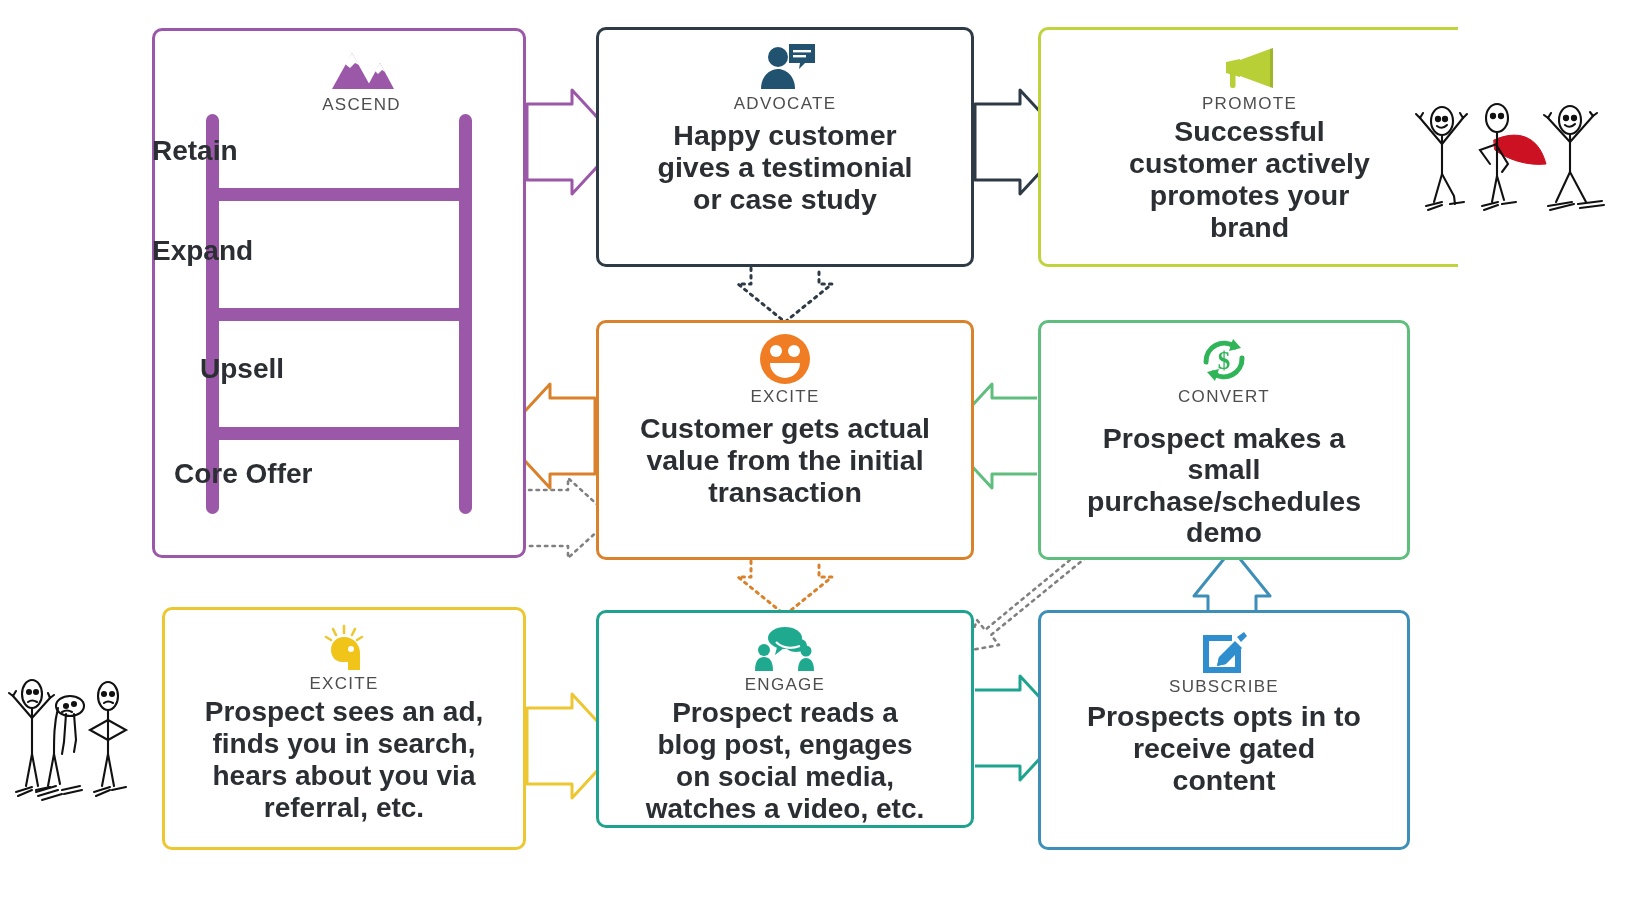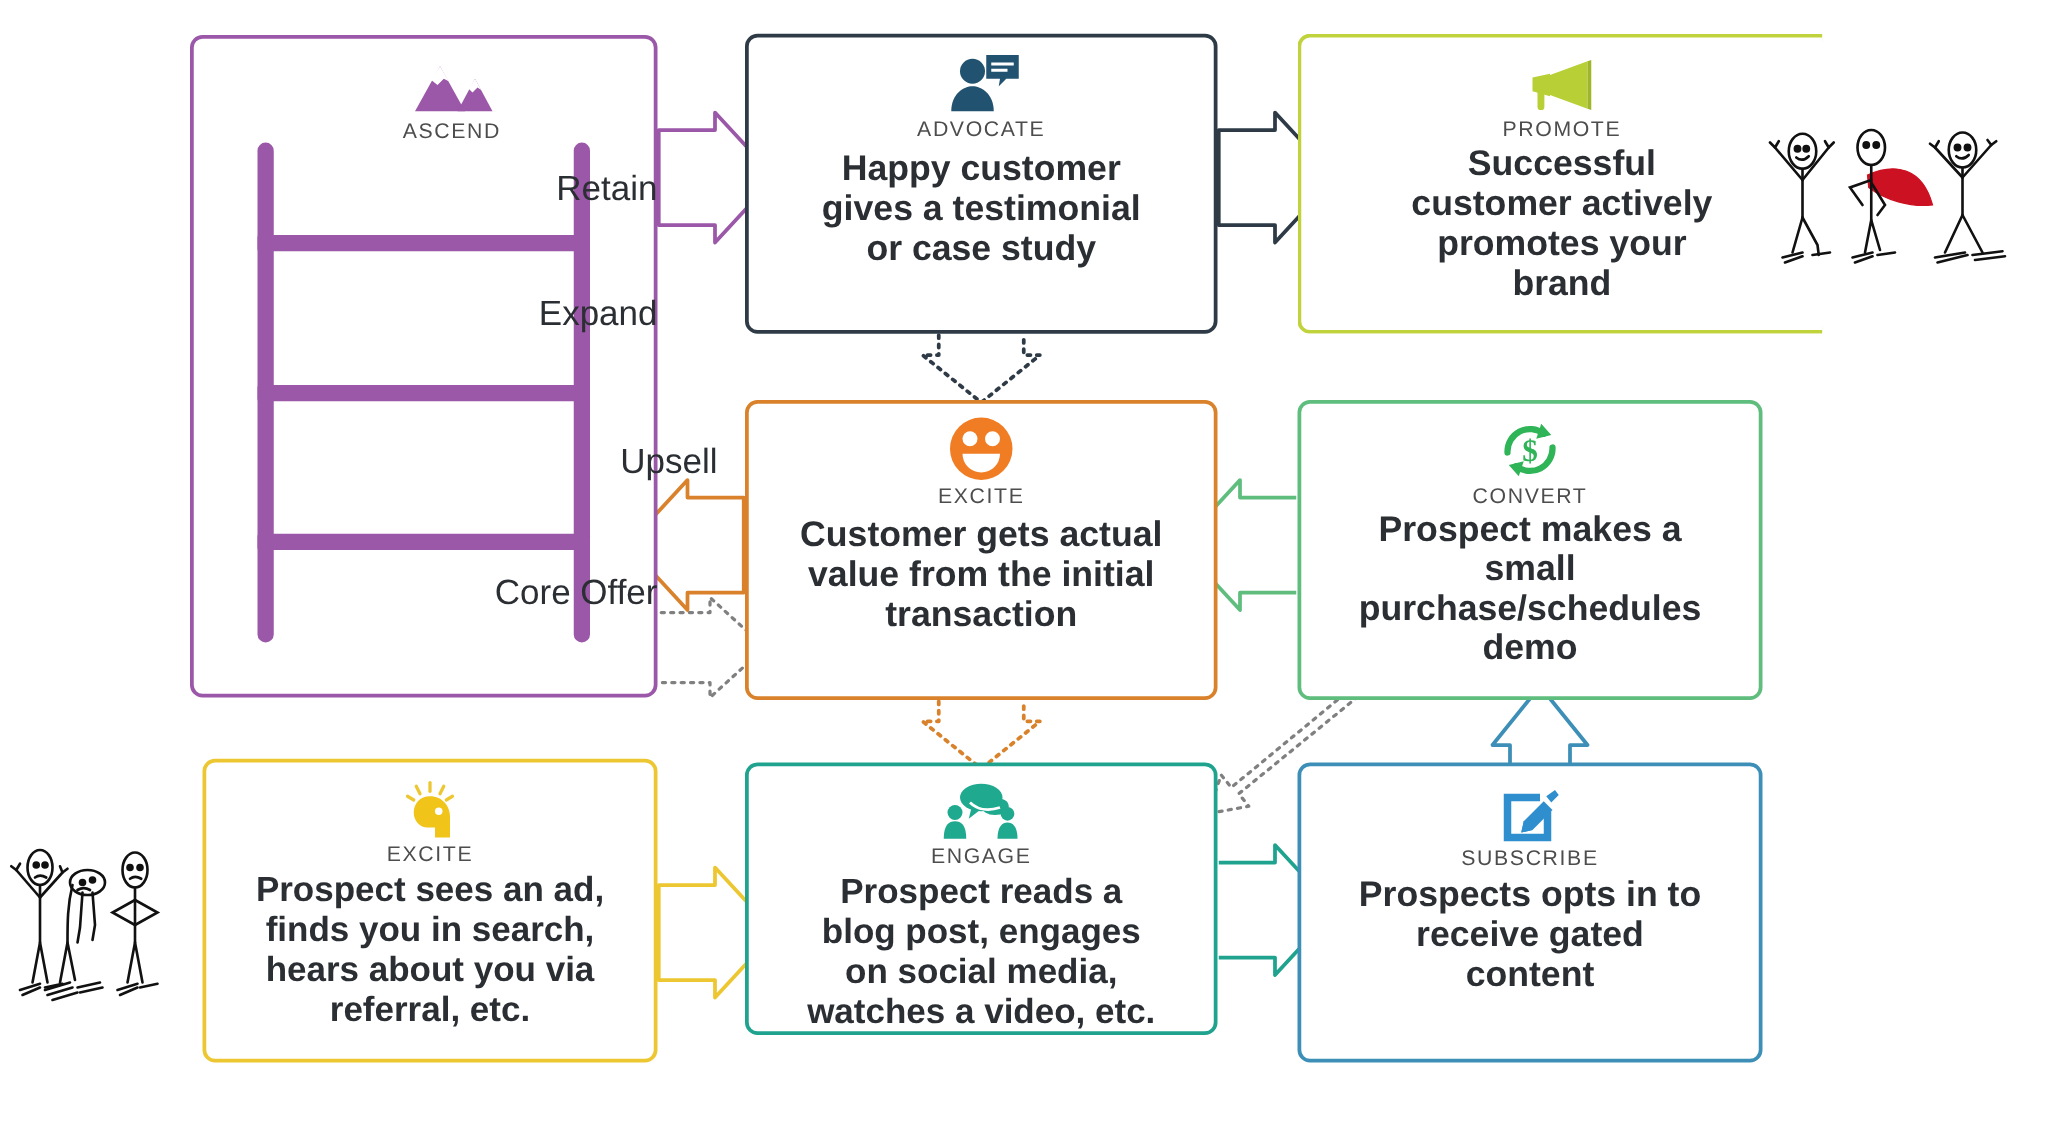--- a/index.html
+++ b/index.html
@@ -58,21 +58,21 @@
   #node-ascend   { left: 152px;  top: 28px;  width: 374px; height: 530px; border-color: #9b57a8; padding-left: 45px; }
   #node-advocate { left: 596px;  top: 27px;  width: 378px; height: 240px; border-color: #2e3b47; }
   #node-promote  { left: 1038px; top: 27px;  width: 420px; height: 240px; border-color: #c0d33c; border-right: none; border-radius: 10px 0 0 10px;}
   #node-excite   { left: 596px;  top: 320px; width: 378px; height: 240px; border-color: #d9822b; }
   #node-convert  { left: 1038px; top: 320px; width: 372px; height: 240px; border-color: #5fbd7e; }
   #node-aware    { left: 162px;  top: 607px; width: 364px; height: 243px; border-color: #edc731; }
   #node-engage   { left: 596px;  top: 610px; width: 378px; height: 218px; border-color: #1fa38f; }
   #node-subscribe{ left: 1038px; top: 610px; width: 372px; height: 240px; border-color: #3d8fb7; }
   #node-aware    .body-text { font-size: 28px; line-height: 1.14; margin-top: 2px; }
   #node-engage   .body-text { font-size: 28px; line-height: 1.14; margin-top: 2px; }
-  #node-convert  .body-text { line-height: 1.1; margin-top: 2px; }
+  #node-convert  .body-text { line-height: 1.1; margin-top: 16px; }
   #node-promote  .body-text { margin-top: 2px; }
   #node-subscribe .body-text{ margin-top: 4px; }
 
   
   .ladder {
     position: absolute;
     left: 152px;
     top: 28px;
     width: 374px;
     height: 530px;
@@ -96,30 +96,30 @@
     height: 13px;
     background: #9b57a8;
     border-radius: 2px;
   }
   .rung.r1 { top: 160px; }
   .rung.r2 { top: 280px; }
   .rung.r3 { top: 399px; }
   .ladder-label {
     position: absolute;
     width: 374px;
-    text-align: right;
+    text-align: left;
     font-size: 28px;
-    font-weight: normal;
+    font-weight: bold;
     color: #2b2f33;
     left: 0;
   }
   .ladder-label.l1 { top: 107px; }
   .ladder-label.l2 { top: 207px; }
   .ladder-label.l3 { top: 325px; padding-left: 48px; }
-  .ladder-label.l4 { top: 430px; }
+  .ladder-label.l4 { top: 430px; padding-left: 22px; }
 
   
   .stickgroup { position: absolute; z-index: 6; }
   #stick-promote { left: 1398px; top: 92px;  width: 232px; height: 128px; }
   #stick-aware   { left: 4px;    top: 668px; width: 148px; height: 160px; }
 
   
   #connectors {
     position: absolute;
     left: 0; top: 0;

